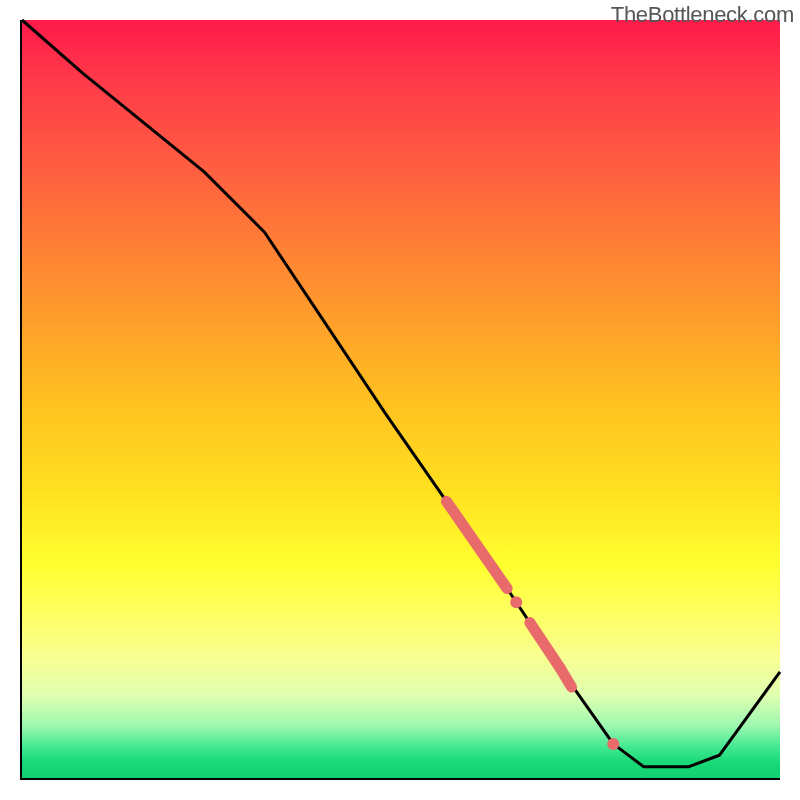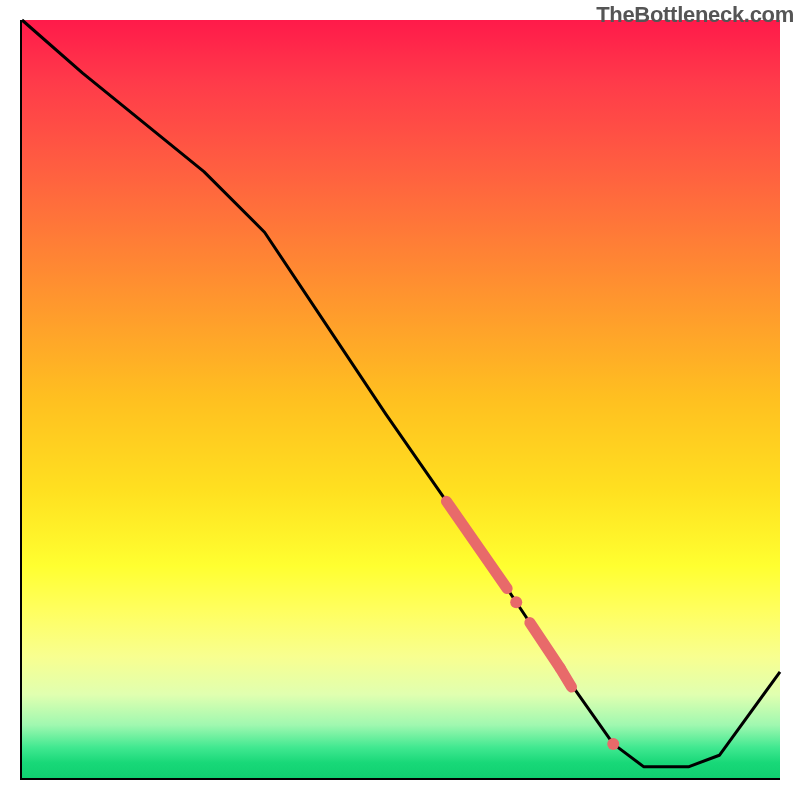--- a/index.html
+++ b/index.html
@@ -50,21 +50,21 @@
       #18d878 98%,
       #10d070 100%
     );
   }
   .watermark {
     position: absolute;
     top: 2px;
     right: 6px;
     color: #555;
     font-size: 22px;
-    font-weight: 700;
+    font-weight: 400;
     letter-spacing: -0.3px;
   }
   svg.line-layer {
     position: absolute;
     left: 0;
     top: 0;
     width: 100%;
     height: 100%;
     overflow: visible;
   }

